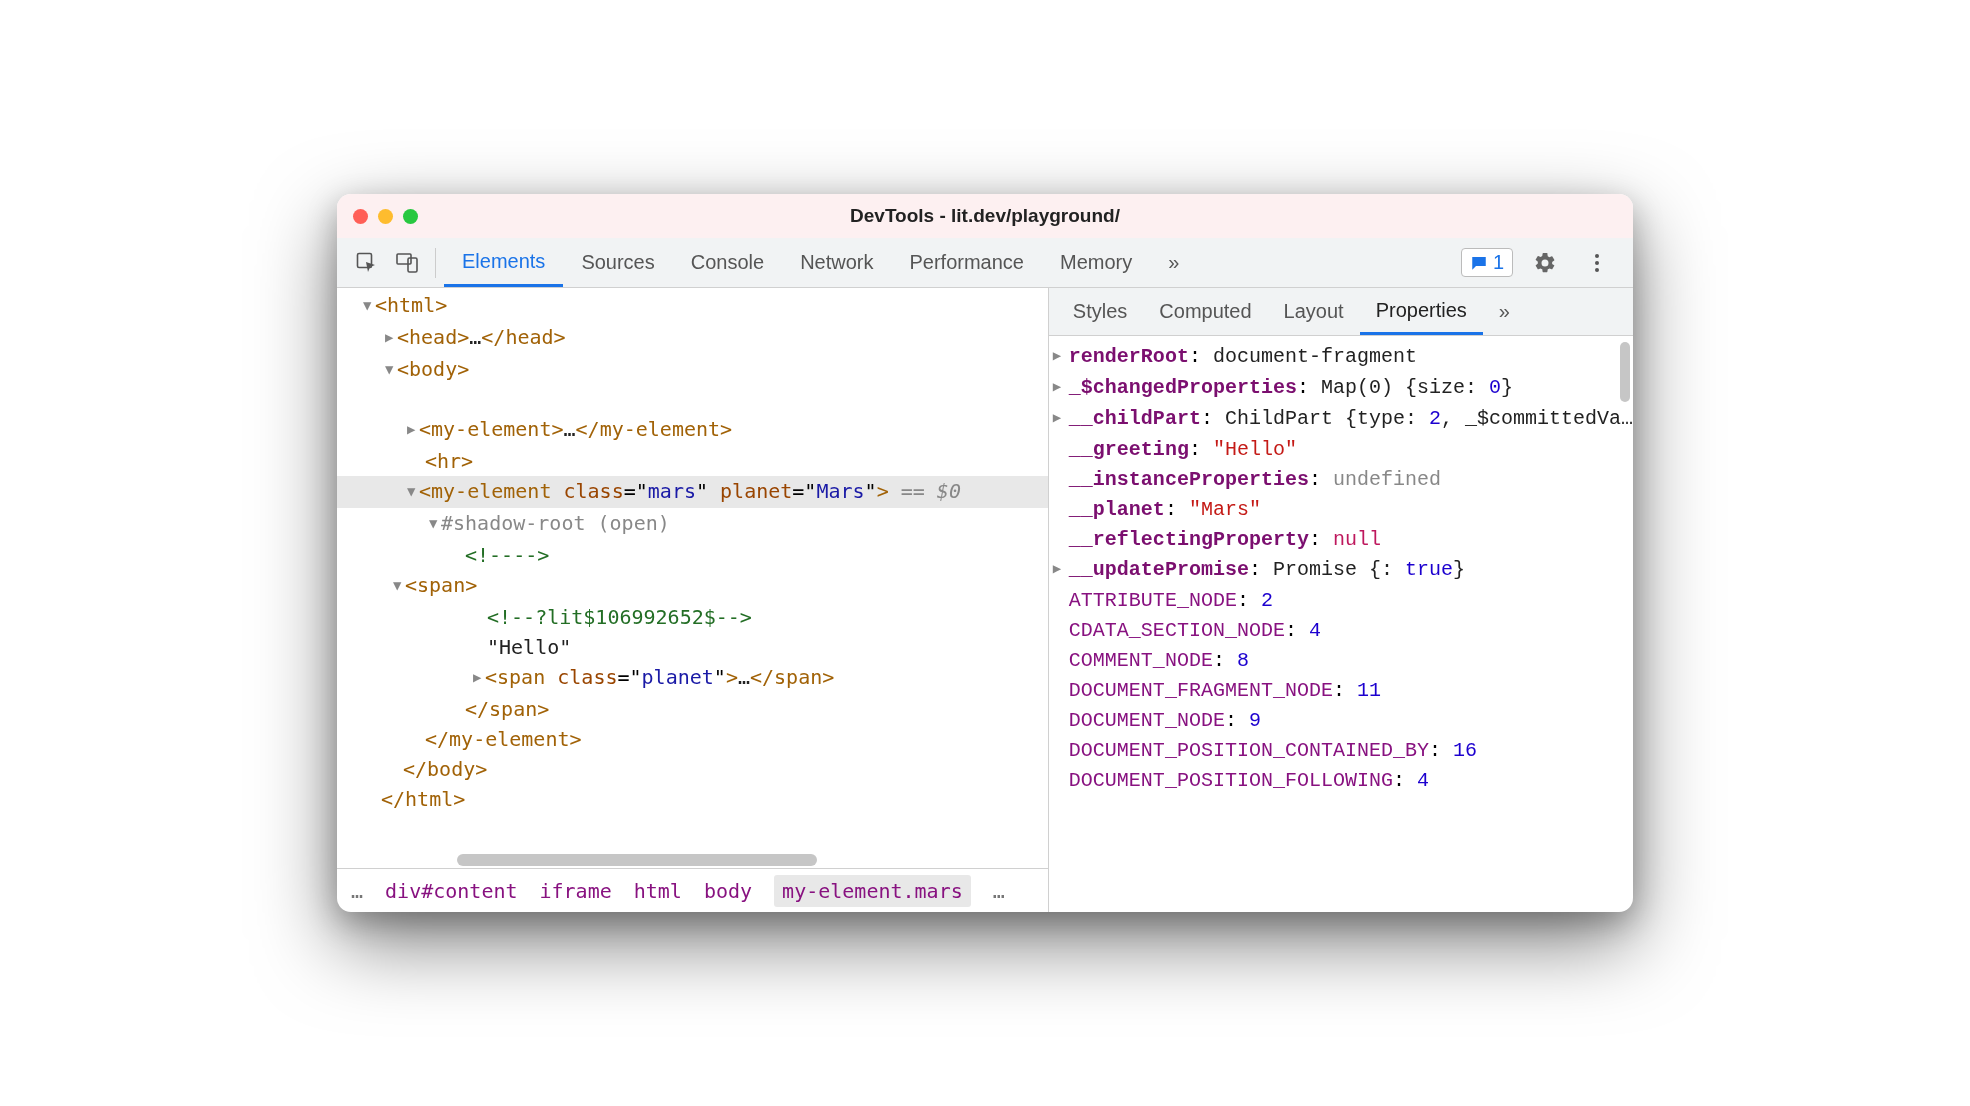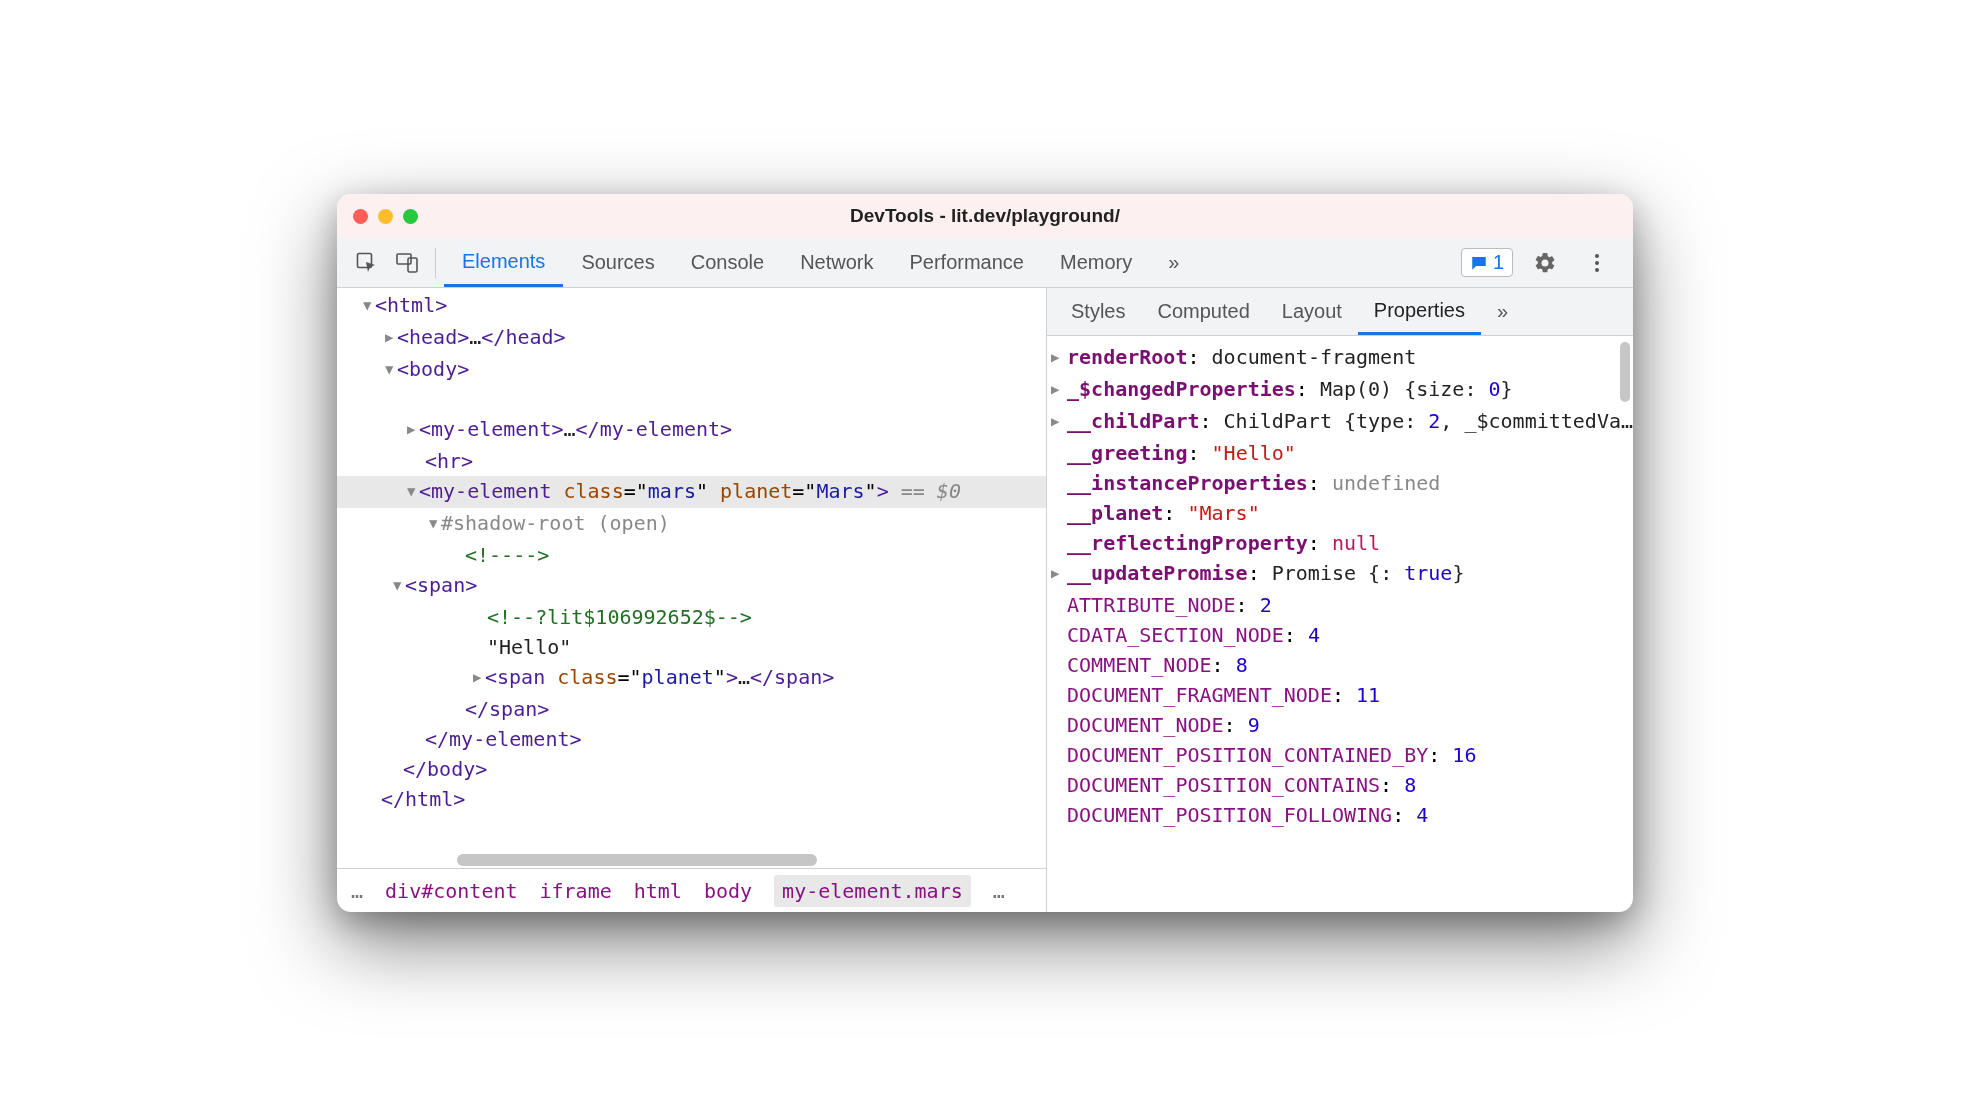--- a/index.html
+++ b/index.html
@@ -55,21 +55,21 @@
 .tab.active { color: #1a73e8; border-bottom: 3px solid #1a73e8; }
 .tb-right { display: flex; align-items: center; gap: 12px; margin-left: auto; padding-right: 6px;}
 .badge { display: flex; align-items: center; border: 1px solid #bbb; border-radius: 4px; padding: 2px 8px; color: #1a73e8; gap: 5px; background:#fff; }
 .content { display: flex; height: 624px; }
 .left { width: 760px; border-right: 1px solid #d0d0d0; display: flex; flex-direction: column; position: relative; }
 .dom { flex: 1; overflow: hidden; font-family: "SF Mono", Menlo, Consolas, monospace; font-size: 20px; line-height: 30px; padding-top: 2px; }
 .dom .r { white-space: nowrap; }
 .tri { display:inline-block; width: 12px; color:#888; font-size:14px; position: relative; top:-2px; }
 .tri.open::before { content: "▼"; }
 .tri.closed::before { content: "▶"; }
-.tag { color: #4c1d95; }
+.tag { color: #a16207; }
 .attr-n { color: #994500; }
 .attr-v { color: #1a1aa6; }
 .comment { color: #236e25; }
 .text { color: #222; }
 .gray { color: #888; }
 .sel { background: #e8e8e8; }
 .hscroll { height: 16px; background: transparent; display:flex; align-items:center; padding:0 120px 0 120px;}
 .hscroll .thumb { height:12px; width:360px; background:#c6c6c6; border-radius:6px; }
 .crumbs {
   border-top: 1px solid #d0d0d0;
@@ -83,21 +83,21 @@
 .right { flex: 1; display: flex; flex-direction: column; position: relative; }
 .rtabs {
   display: flex; align-items: center;
   height: 48px; background: #f1f3f4;
   border-bottom: 1px solid #d0d0d0;
   font-size: 20px; color: #555; padding: 0 8px;
 }
 .rtab { padding: 0 16px; height: 100%; display:flex; align-items:center; }
 .rtab.active { color: #222; border-bottom: 3px solid #1a73e8; font-weight: 500; }
 .props { flex: 1; overflow: hidden; font-family: "SF Mono", Menlo, monospace; font-size: 20px; line-height: 30px; padding: 6px 0 0 4px; position:relative; }
-.p { white-space: nowrap; }
+.p { white-space: nowrap; font-family: Liberation Mono, monospace; }
 .pk { color: #881280; }
 .pk.bold { font-weight:700; color:#7b0f6f; }
 .pv-obj { color: #222; }
 .pv-str { color: #c41a16; }
 .pv-num { color: #1c00cf; }
 .pv-undef { color: #888; }
 .pv-null { color: #be185d; }
 .brace { color:#222; }
 .vscroll { position:absolute; right:3px; top:6px; width:10px; height:60px; background:#c6c6c6; border-radius:5px; }
 svg { display:block; }
@@ -213,19 +213,18 @@
           <div class="p"><span class="tri " style="margin-right:2px;width:14px;display:inline-block;"></span><span class="pk bold">__instanceProperties</span><span>: </span><span class="pv-undef">undefined</span></div>
           <div class="p"><span class="tri " style="margin-right:2px;width:14px;display:inline-block;"></span><span class="pk bold">__planet</span><span>: </span><span class="pv-str">"Mars"</span></div>
           <div class="p"><span class="tri " style="margin-right:2px;width:14px;display:inline-block;"></span><span class="pk bold">__reflectingProperty</span><span>: </span><span class="pv-null">null</span></div>
           <div class="p"><span class="tri closed" style="margin-right:2px;width:14px;display:inline-block;"></span><span class="pk bold">__updatePromise</span><span>: </span><span class="pv-obj">Promise </span><span class="brace">{<fulfilled>: </fulfilled></span><span class="pv-num">true</span><span class="brace">}</span></div>
           <div class="p"><span class="tri " style="margin-right:2px;width:14px;display:inline-block;"></span><span class="pk">ATTRIBUTE_NODE</span><span>: </span><span class="pv-num">2</span></div>
           <div class="p"><span class="tri " style="margin-right:2px;width:14px;display:inline-block;"></span><span class="pk">CDATA_SECTION_NODE</span><span>: </span><span class="pv-num">4</span></div>
           <div class="p"><span class="tri " style="margin-right:2px;width:14px;display:inline-block;"></span><span class="pk">COMMENT_NODE</span><span>: </span><span class="pv-num">8</span></div>
           <div class="p"><span class="tri " style="margin-right:2px;width:14px;display:inline-block;"></span><span class="pk">DOCUMENT_FRAGMENT_NODE</span><span>: </span><span class="pv-num">11</span></div>
           <div class="p"><span class="tri " style="margin-right:2px;width:14px;display:inline-block;"></span><span class="pk">DOCUMENT_NODE</span><span>: </span><span class="pv-num">9</span></div>
           <div class="p"><span class="tri " style="margin-right:2px;width:14px;display:inline-block;"></span><span class="pk">DOCUMENT_POSITION_CONTAINED_BY</span><span>: </span><span class="pv-num">16</span></div>
-          <div class="p"><span class="tri " style="margin-right:2px;width:14px;display:inline-block;"></span><span class="pk">DOCUMENT_POSITION_CONTAINS</span><span>: </span><span class="pv-num">8</span></div>
           <div class="p"><span class="tri " style="margin-right:2px;width:14px;display:inline-block;"></span><span class="pk">DOCUMENT_POSITION_FOLLOWING</span><span>: </span><span class="pv-num">4</span></div>
         </div>
     </div>
 
   </div>
 </div>
 
 </body></html>

